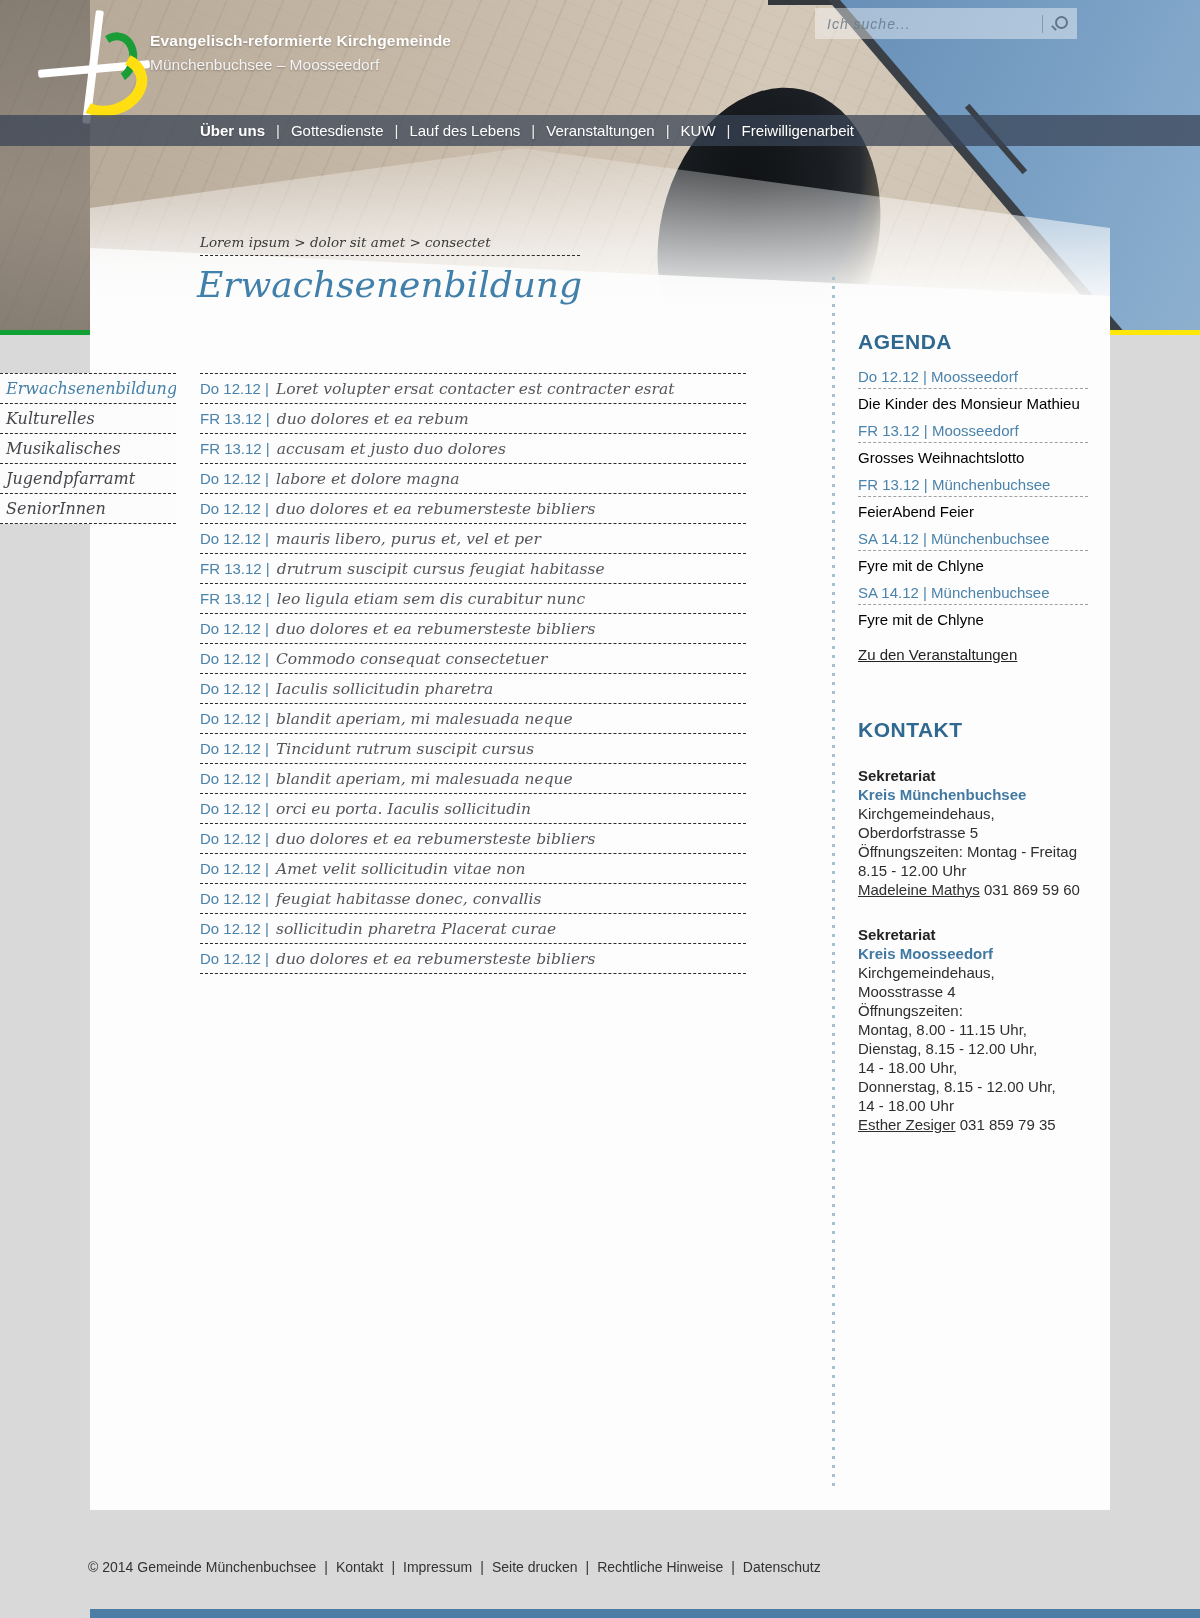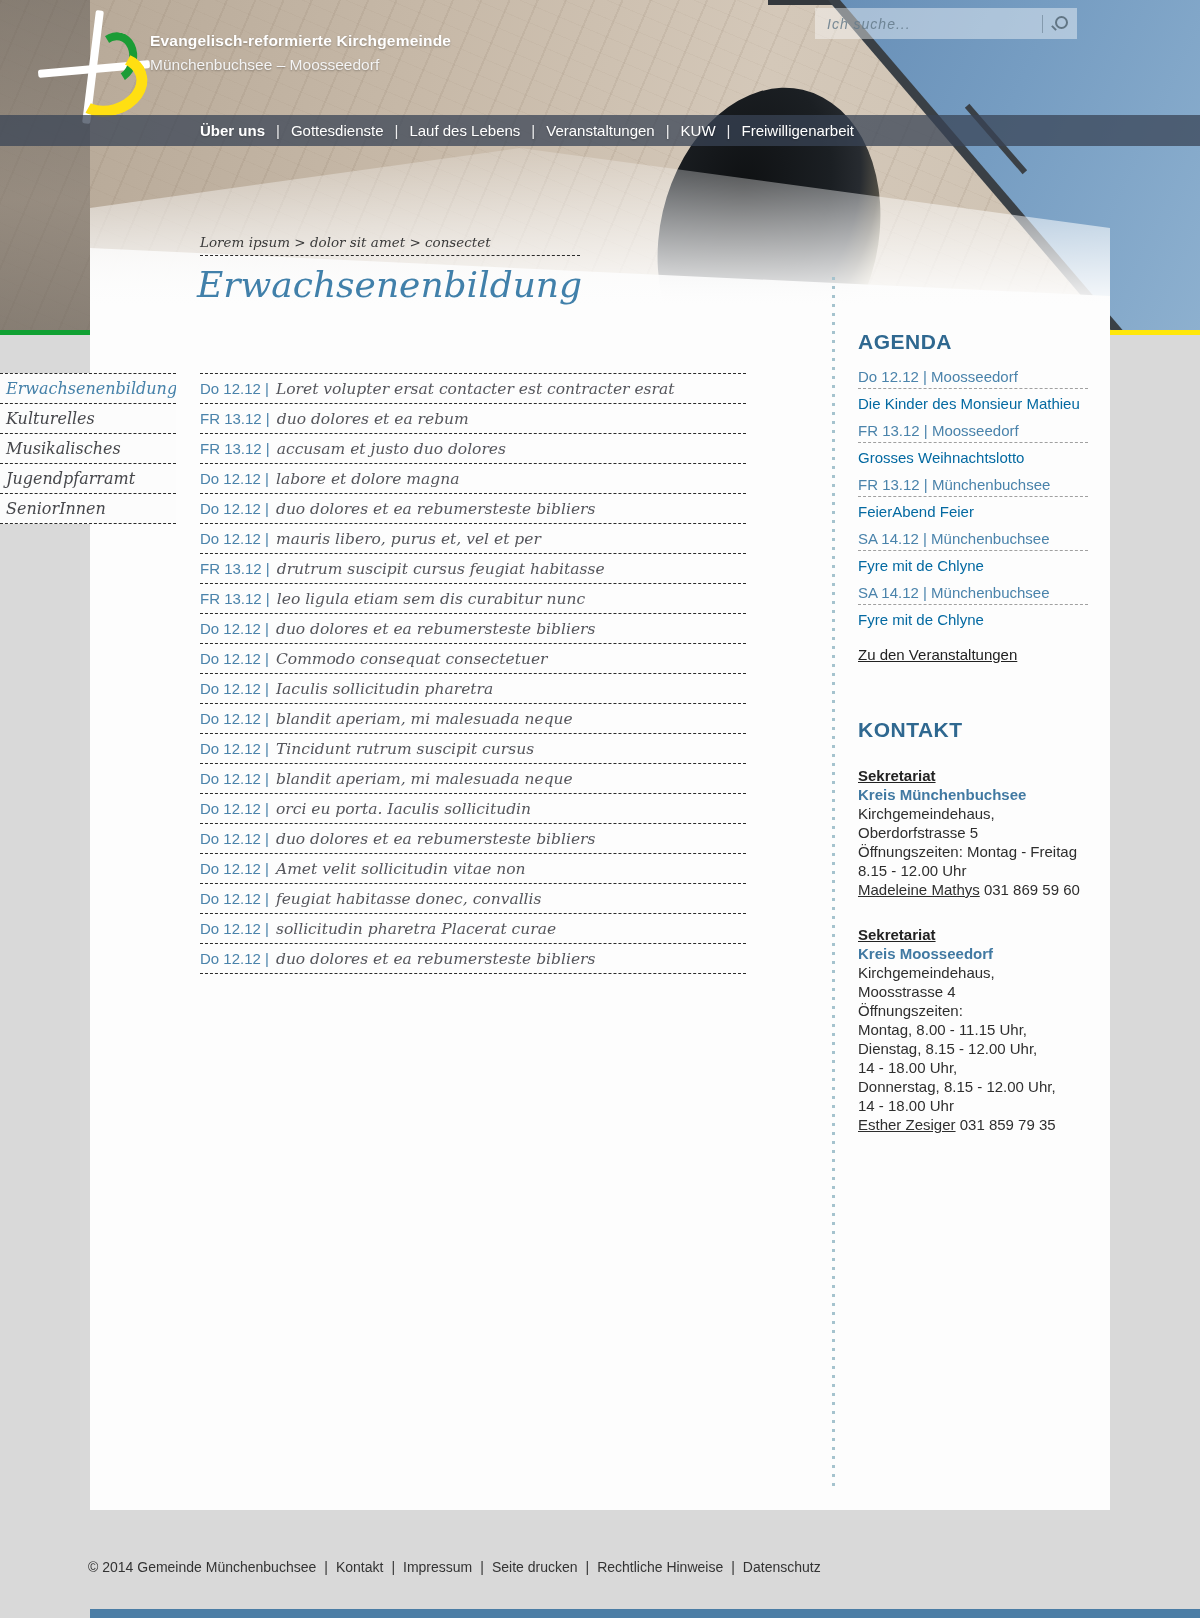--- a/index.html
+++ b/index.html
@@ -92,27 +92,27 @@
 
   
   .dotline{position:absolute;left:832px;top:277px;width:3px;height:1212px;z-index:4;
         background:repeating-linear-gradient(180deg,#a5c3ce 0,#a5c3ce 3px,transparent 3px,transparent 9px);}
 
   
   .sidebar{position:absolute;left:858px;top:330px;width:230px;z-index:5;}
   .section-title{font-size:21px;font-weight:bold;color:#2f6890;letter-spacing:0.5px;margin:0 0 14px 0;}
   .agenda-item{cursor:pointer;}
   .agenda-date{color:#4a83ab;font-size:15px;line-height:18px;padding-bottom:2px;border-bottom:1px dashed #a0a0a0;white-space:nowrap;}
-  .agenda-event{color:#0369a1;font-size:15px;line-height:19px;margin:5px 0 9px 0;white-space:nowrap;}
+  .agenda-event{color:#000000;font-size:15px;line-height:19px;margin:5px 0 9px 0;white-space:nowrap;}
   .agenda-link{display:inline-block;margin-top:8px;color:#222;font-size:15px;text-decoration:underline;cursor:pointer;}
   .kontakt-title{margin-top:54px;}
   .kontakt-block{margin-top:24px;font-size:15px;line-height:19px;color:#2e2e2e;}
   .kontakt-block.second{margin-top:26px;}
   .kontakt-block div{white-space:nowrap;}
-  .k-bold{font-weight:bold;color:#222;text-decoration:underline;}
+  .k-bold{font-weight:bold;color:#222;}
   .k-kreis{font-weight:bold;color:#4179a2;}
   .k-contact{margin-top:0;}
   .k-contact .name{text-decoration:underline;cursor:pointer;}
 
   
   .footer{position:absolute;left:88px;top:1559px;z-index:3;display:flex;align-items:center;
         font-size:14px;color:#333;}
   .footer .copyright{white-space:nowrap;}
   .footer ul{display:flex;list-style:none;margin:0;padding:0;}
   .footer li{white-space:nowrap;cursor:pointer;}

